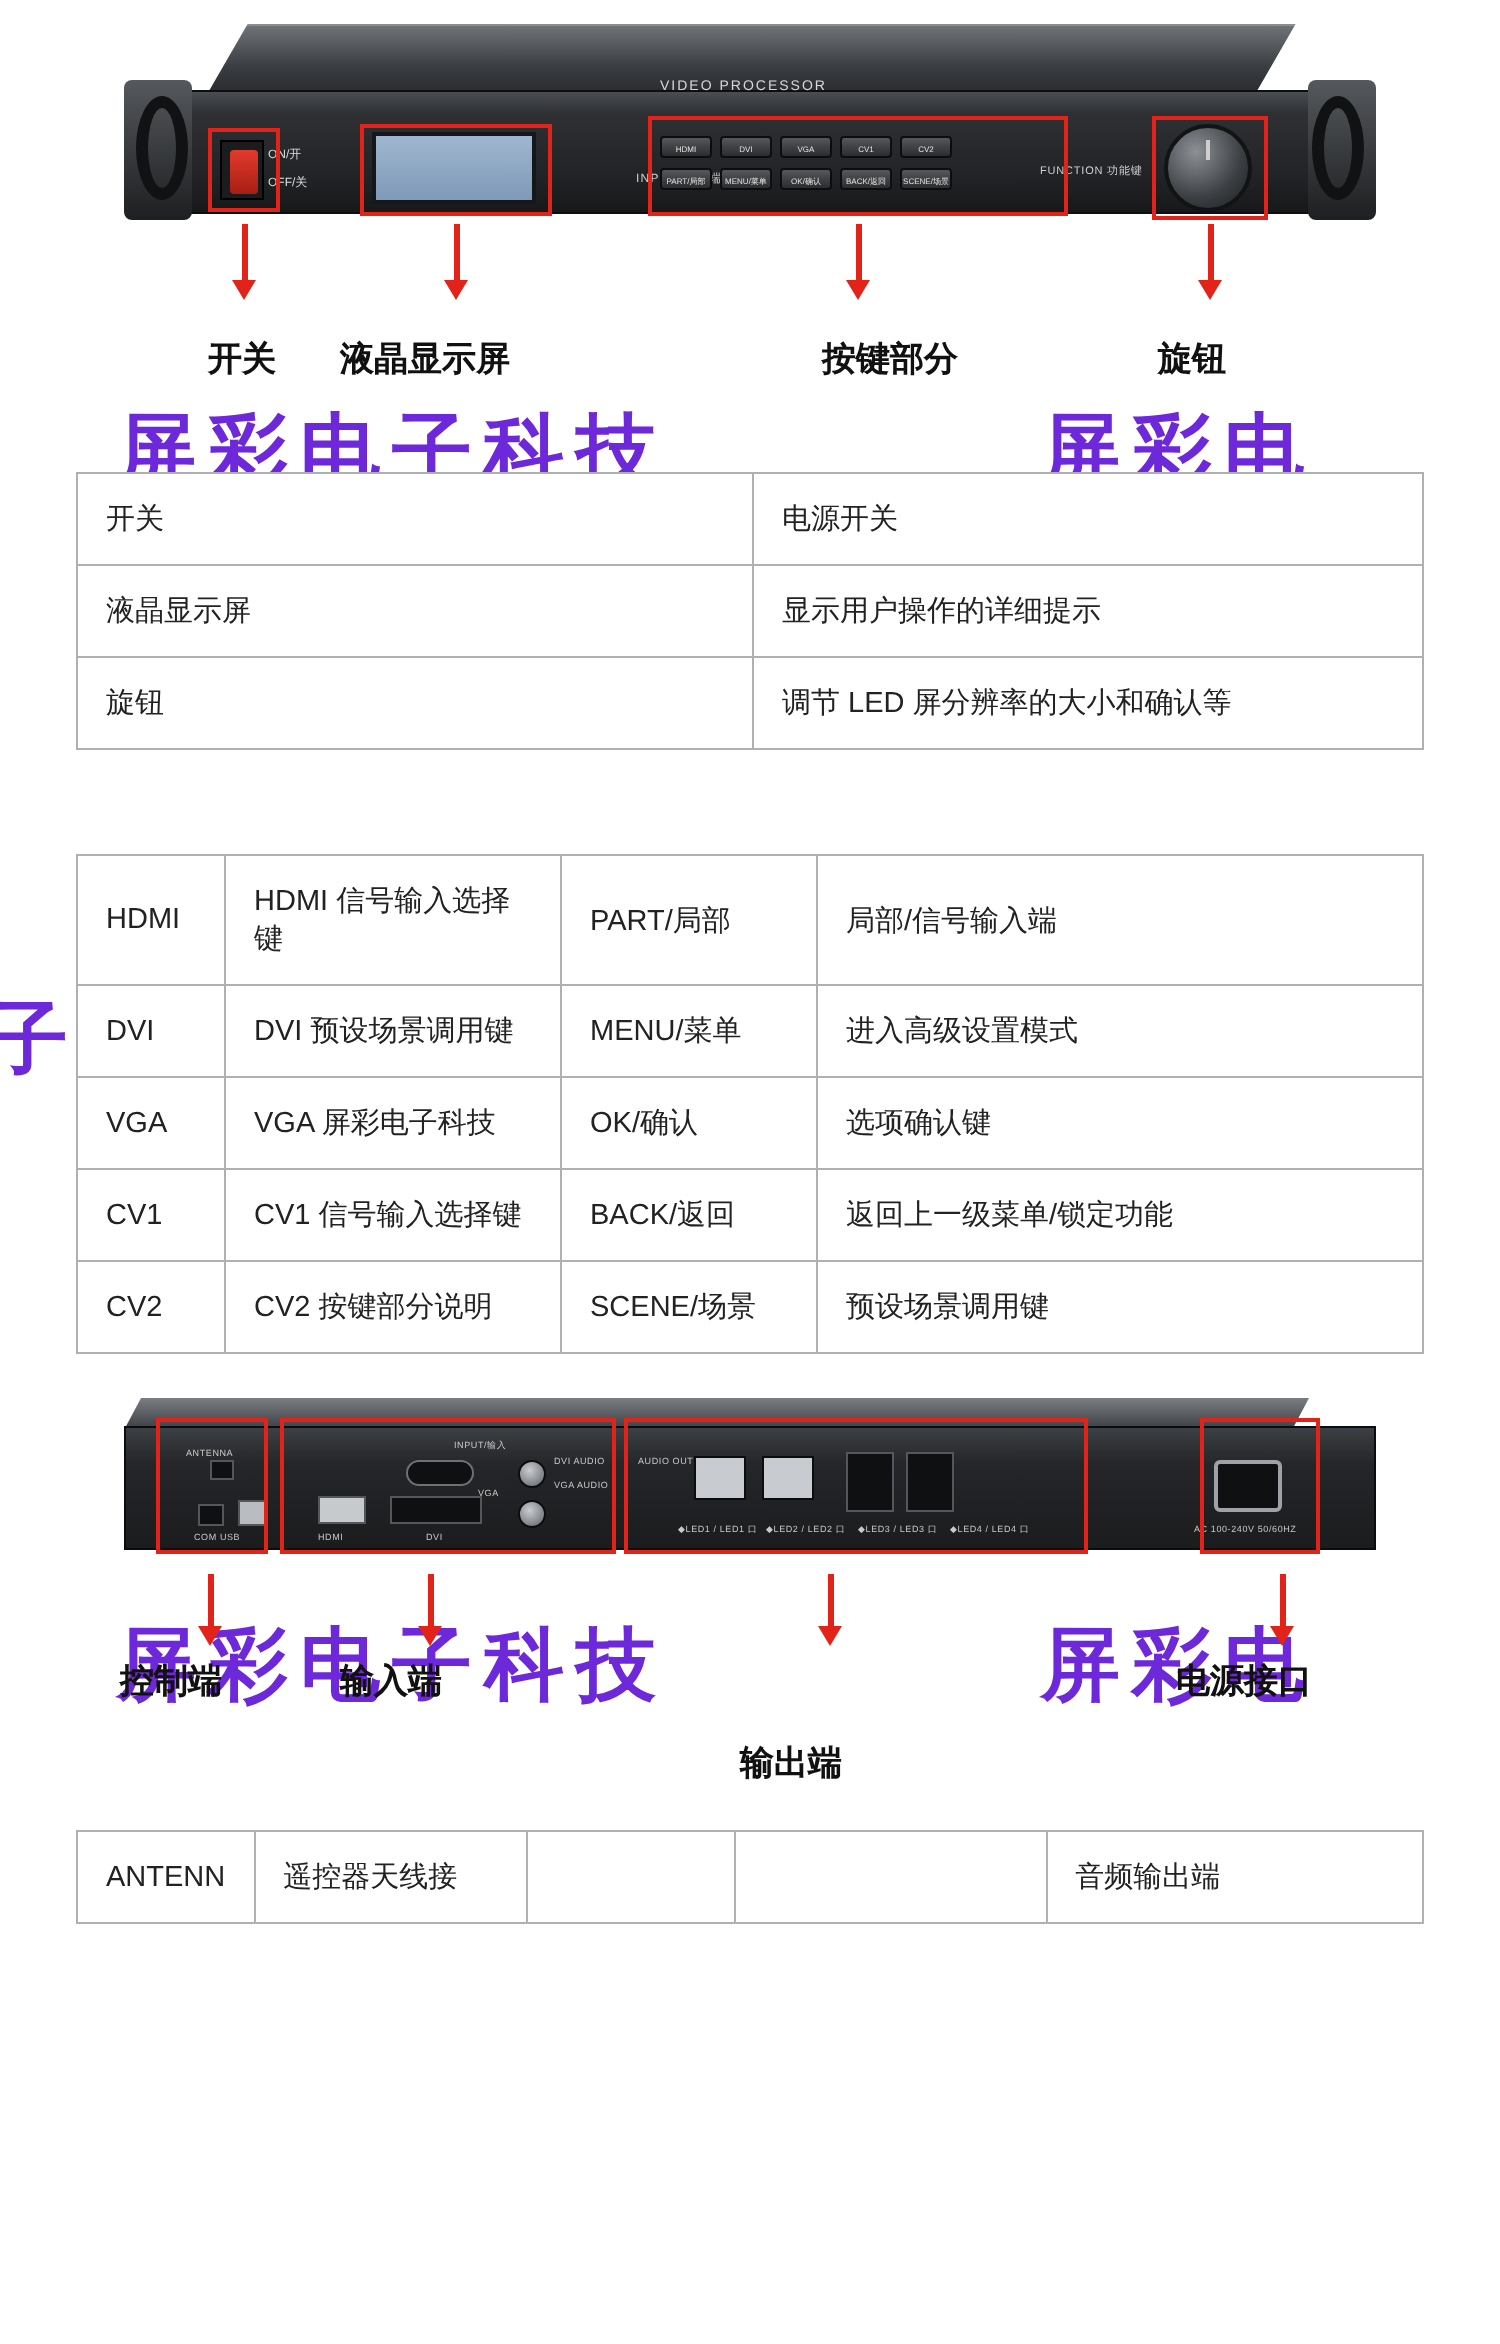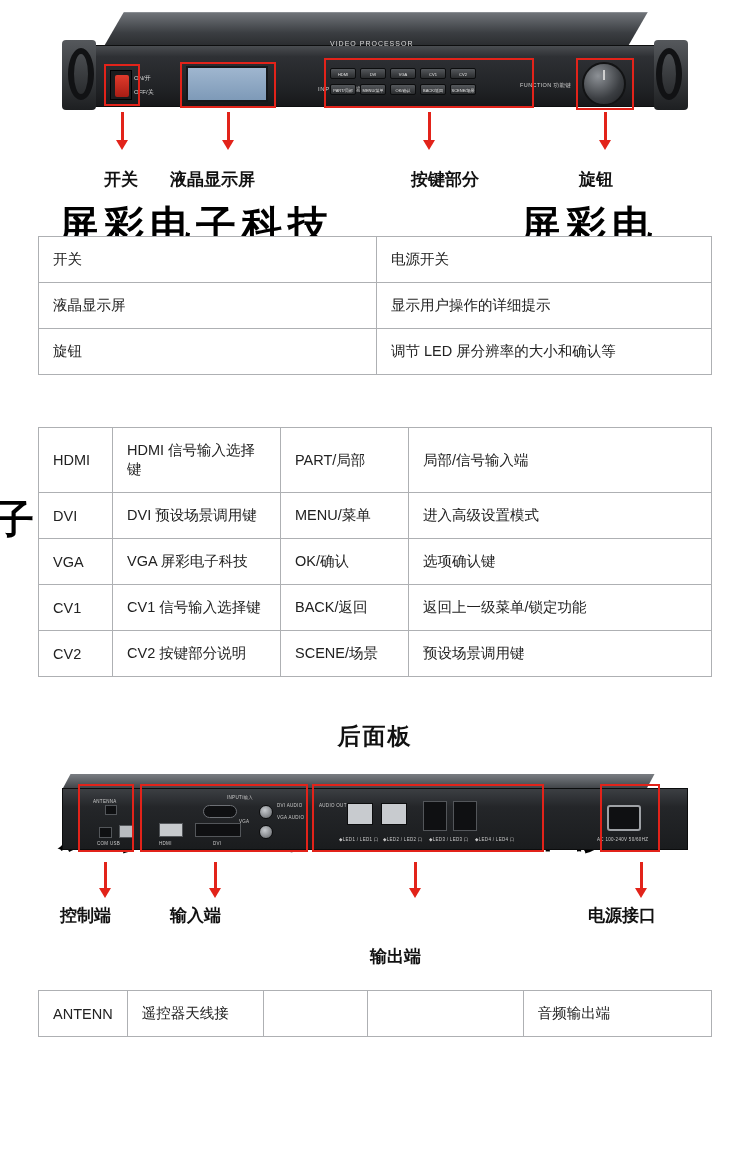--- a/index.html
+++ b/index.html
@@ -12,21 +12,21 @@
     position:relative;
     overflow-x:hidden;
   }
   .page { width:750px; position:relative; }
 
   
   .wm {
     position:absolute;
     font-size:40px;
     font-weight:bold;
-    color:#000000;
+    color:#6d28d9;
     letter-spacing:6px;
     white-space:nowrap;
     user-select:none;
     z-index:0;
     font-family:"Liberation Sans", sans-serif;
   }
   .wm.w1 { top:198px; left:58px; }
   .wm.w2 { top:198px; left:520px; }
   .wm.w3 { top:492px; left:-6px; }
   .wm.w4 { top:492px; left:500px; }
@@ -324,21 +324,20 @@
         </tr>
         <tr>
           <td class="c1">CV2</td>
           <td class="c2">CV2 按键部分说明</td>
           <td class="c3">SCENE/场景</td>
           <td>预设场景调用键</td>
         </tr>
       </tbody>
     </table>
 
-    <div class="section-title">后面板</div>
 
     <div class="rear-wrap">
       <div class="rear-chassis">
         <div class="rear-top"></div>
         <div class="rear-face">
 
           <div class="r-el" style="left:42px;top:16px;width:12px;height:10px;"></div>
           <div class="r-el" style="left:36px;top:38px;width:13px;height:11px;"></div>
           <div class="r-el" style="left:56px;top:36px;width:14px;height:13px;background:#b9bcc0;"></div>
           <div class="r-txt" style="left:30px;top:10px;">ANTENNA</div>

